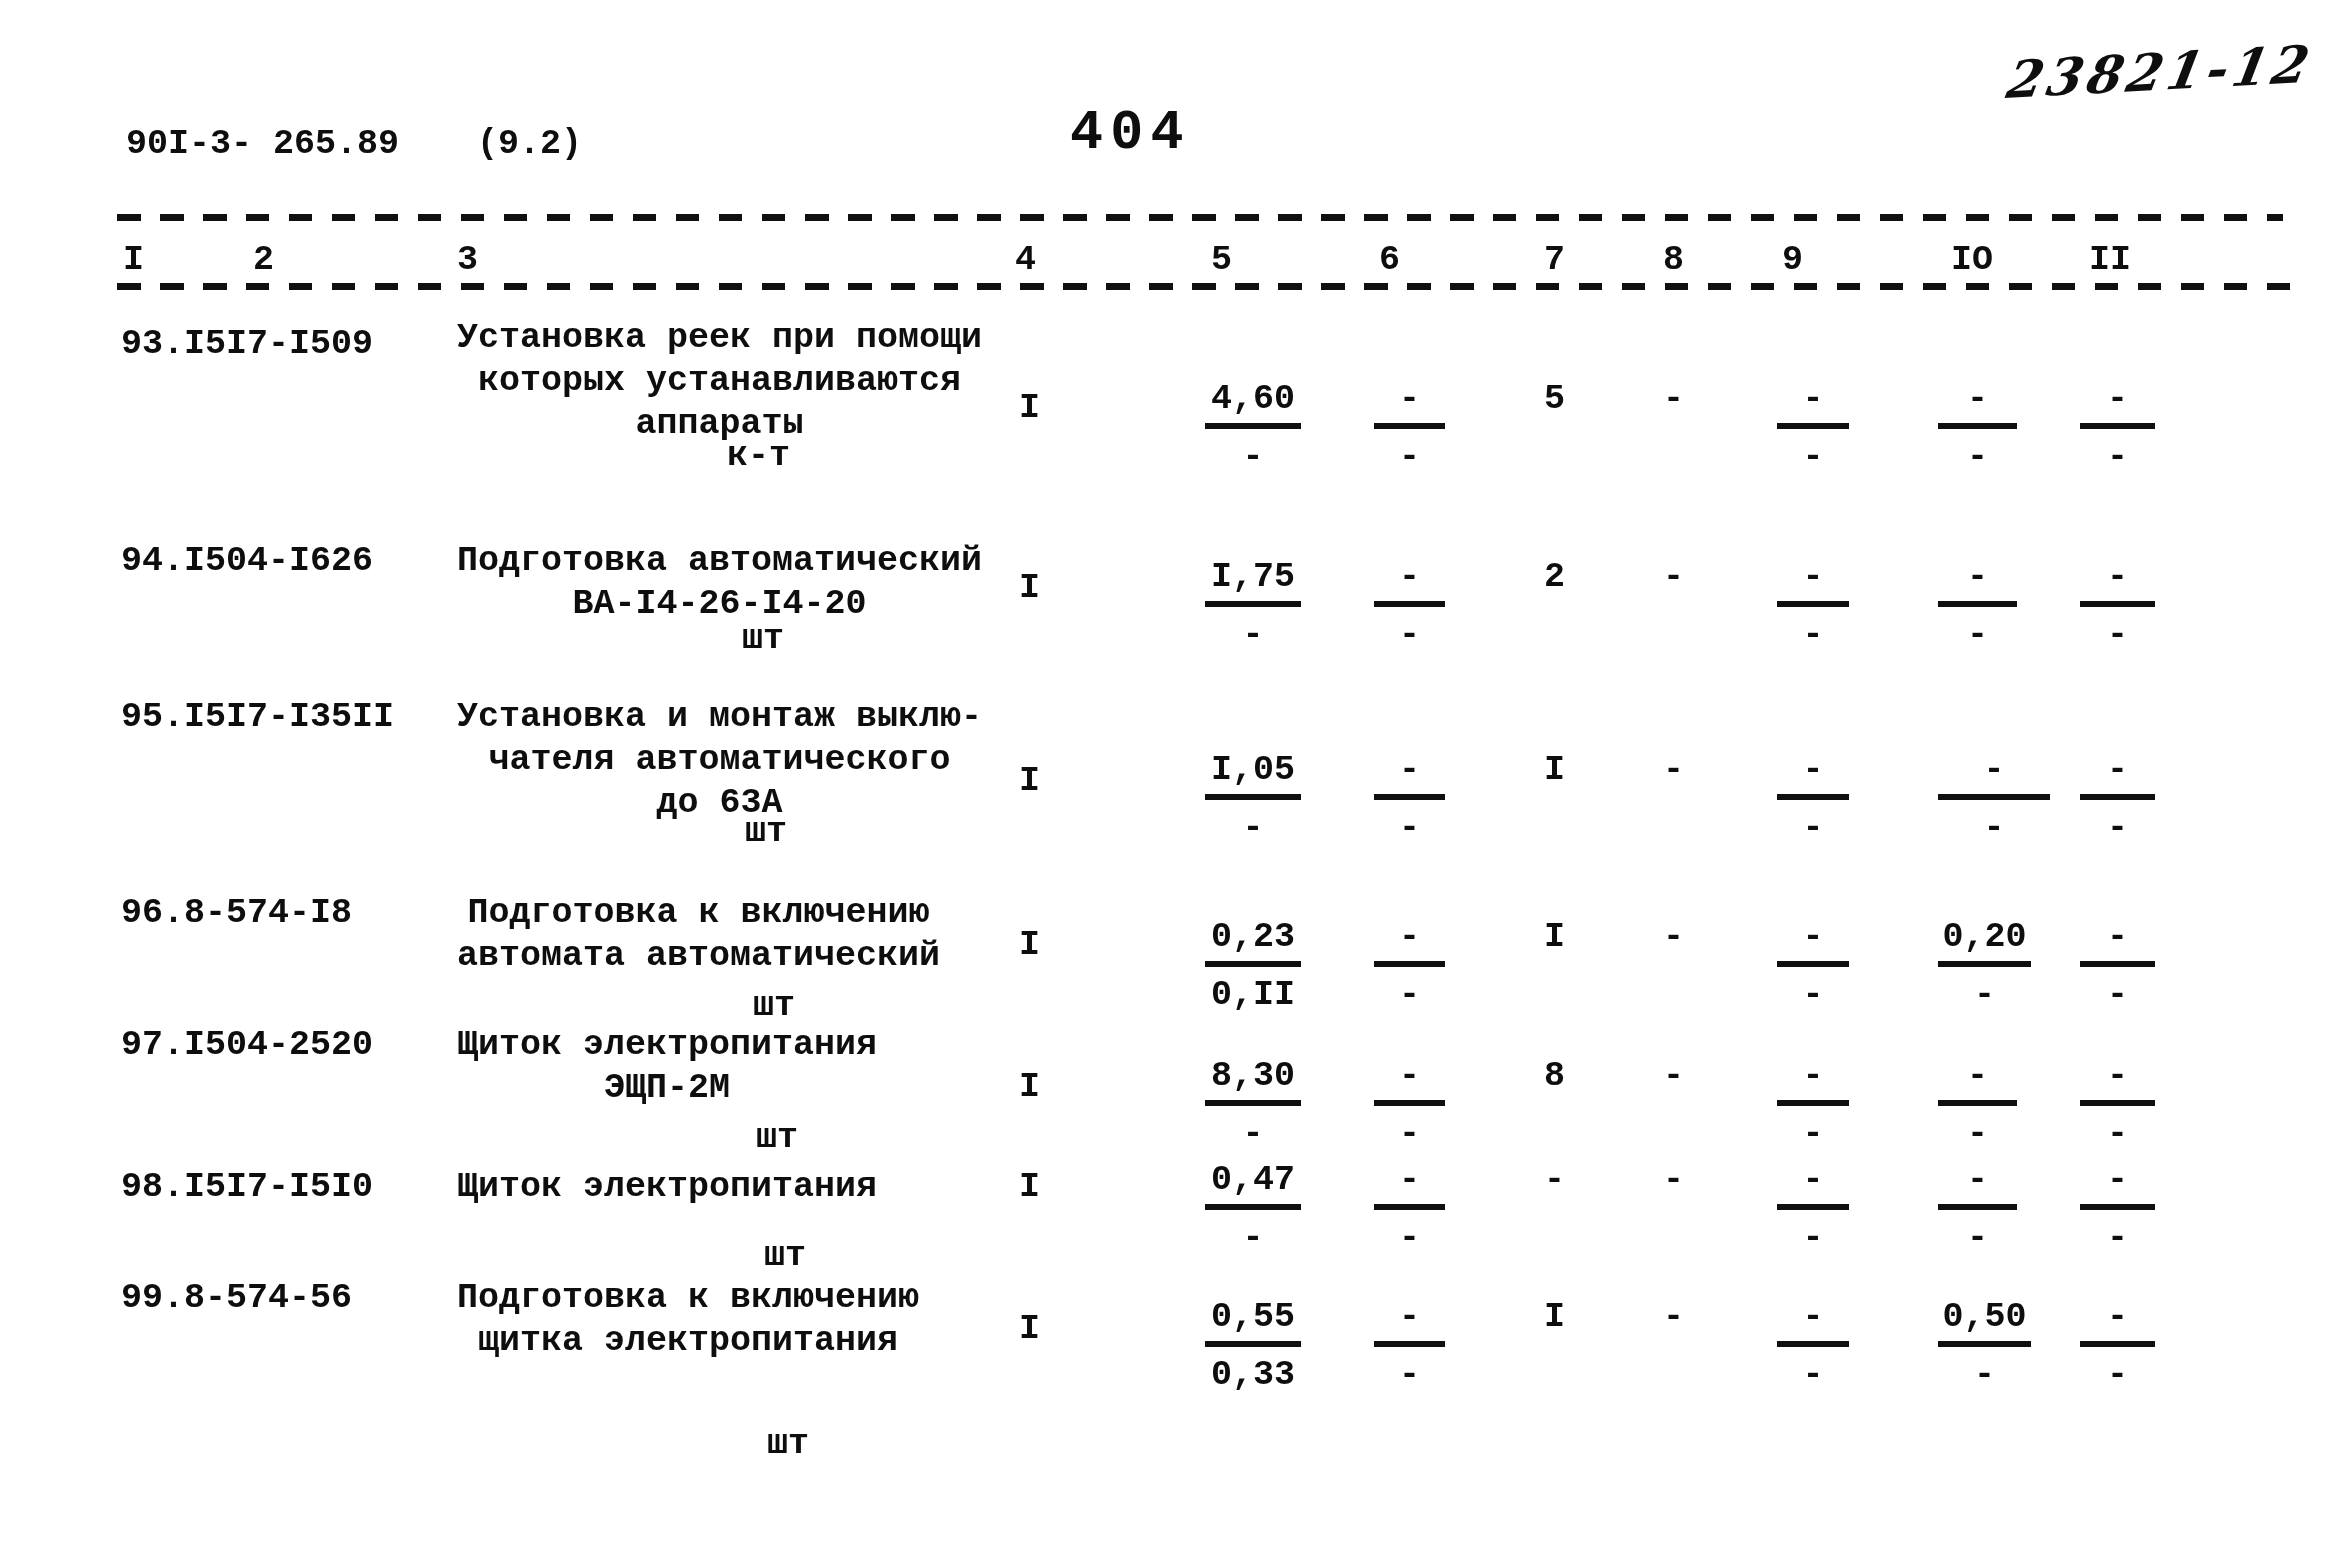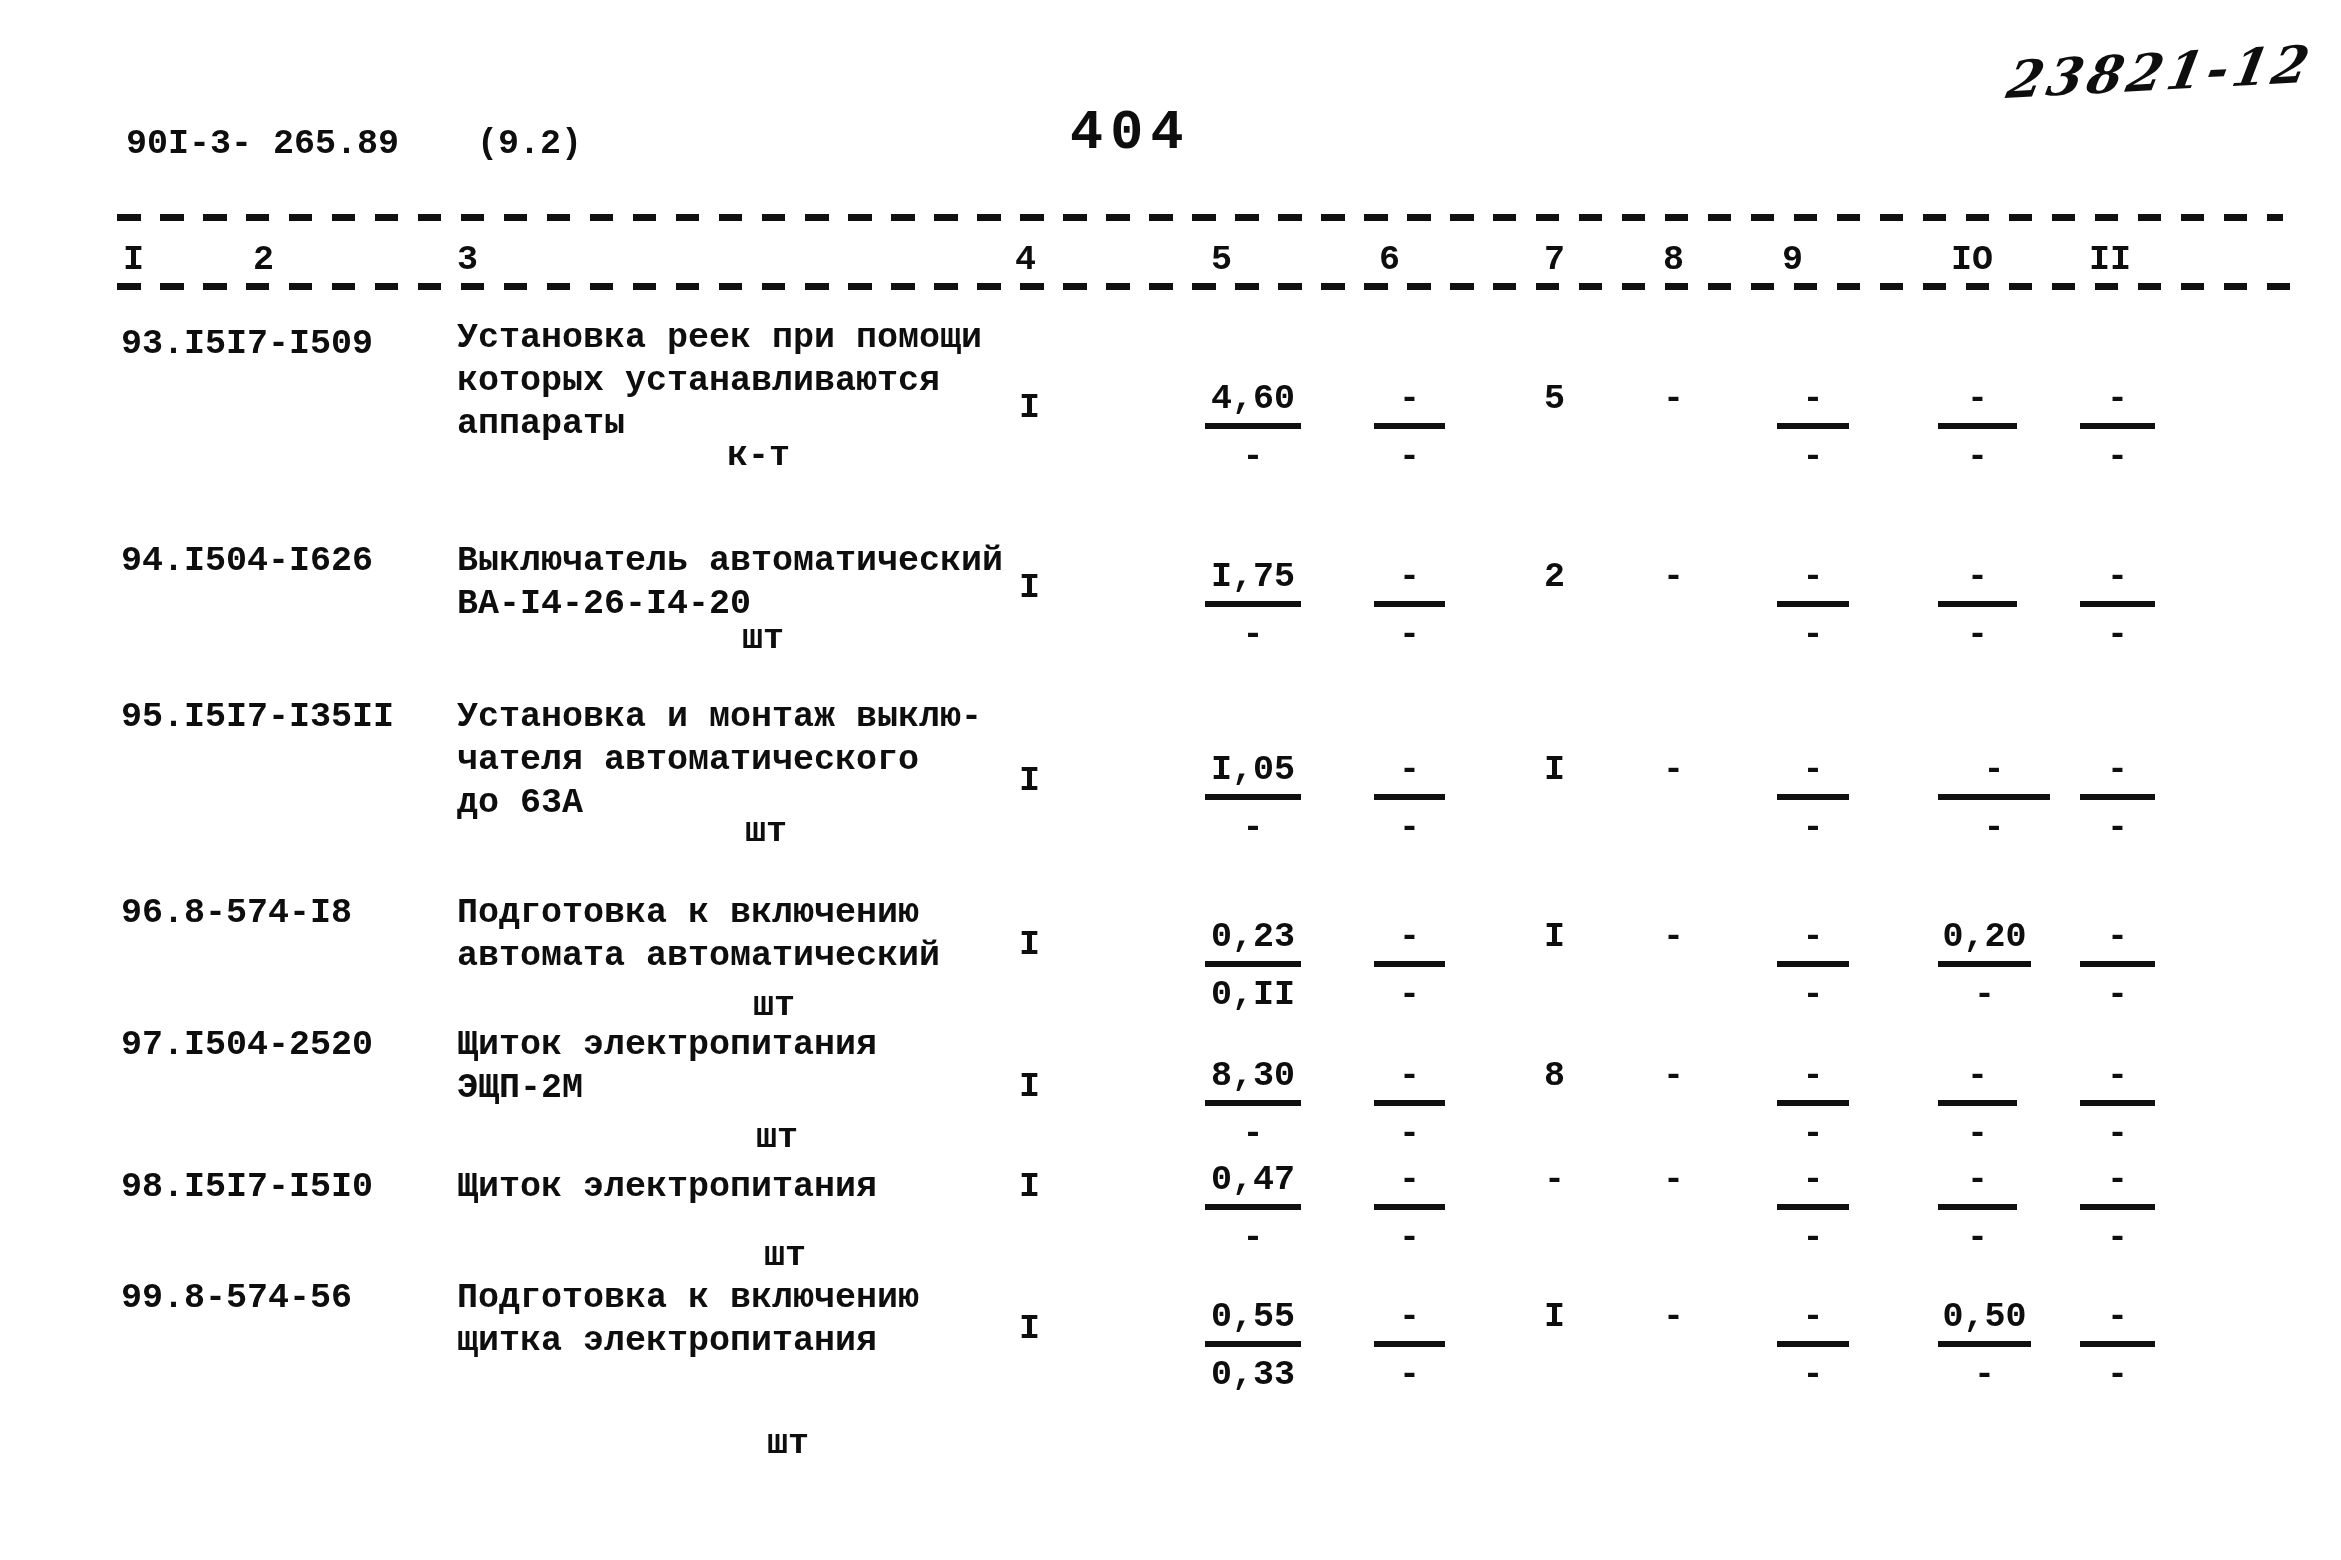--- a/index.html
+++ b/index.html
@@ -7,21 +7,21 @@
     width:2342px;height:1561px;position:relative;overflow:hidden;
     font-family:"Liberation Mono","DejaVu Sans Mono",monospace;
     font-weight:bold;color:#0e0e0e;font-size:35px;line-height:43px;
     -webkit-font-smoothing:none;
   }
   .abs{position:absolute;white-space:nowrap;}
   .dashline{
     position:absolute;height:6.6px;
     background:repeating-linear-gradient(90deg,#101010 0 23.5px,transparent 23.5px 43px);
   }
-  .desc div{white-space:nowrap;}
+  .desc div{white-space:nowrap;text-align:center;}
   .ncell{
     position:absolute;display:flex;flex-direction:column;
     align-items:center;row-gap:7.3px;white-space:nowrap;
   }
   .uline{
     display:inline-block;text-align:center;
     border-bottom:6.6px solid #101010;padding:0 4.4px 1.5px 4.4px;
   }
   .u5{min-width:87px;} .u6{min-width:62px;} .u9{min-width:63px;}
   .u10{min-width:70px;} .u11{min-width:66px;} .wide{min-width:103px;}
@@ -85,21 +85,21 @@
   <div class="ncell" style="left:2080px;top:378px">
     <span class="uline u11">-</span>
     <span>-</span>
   </div>
   <div class="abs" style="left:727px;top:435px">к-т</div>
 </div>
 
 <div>
   <div class="abs" style="left:121px;top:540px">94.I504-I626</div>
   <div class="abs desc" style="left:457px;top:540px">
-    <div>Выключатель автоматический</div>
+    <div>Подготовка автоматический</div>
     <div>ВА-I4-26-I4-20</div>
   </div>
   <div class="abs" style="left:1019px;top:567px">I</div>
   <div class="ncell" style="left:1205px;top:556px">
     <span class="uline u5">I,75</span>
     <span>-</span>
   </div>
   <div class="ncell" style="left:1374px;top:556px">
     <span class="uline u6">-</span>
     <span>-</span>

